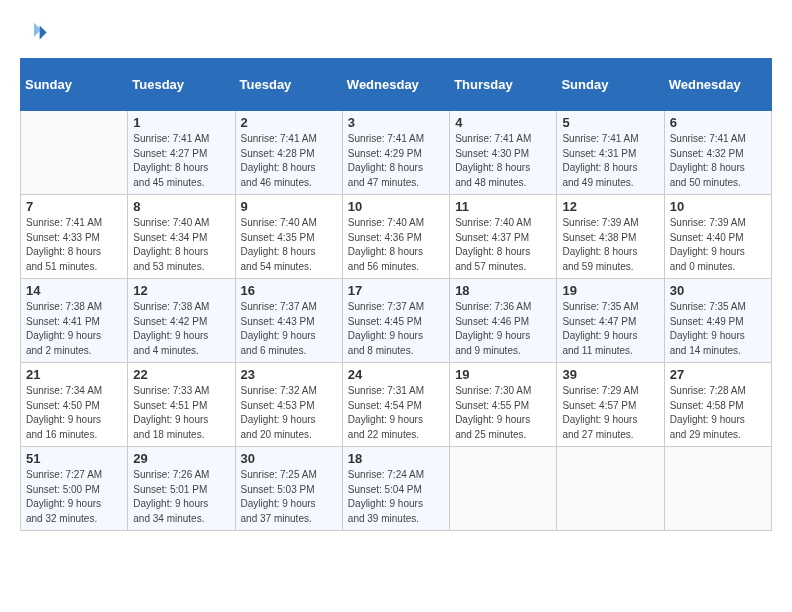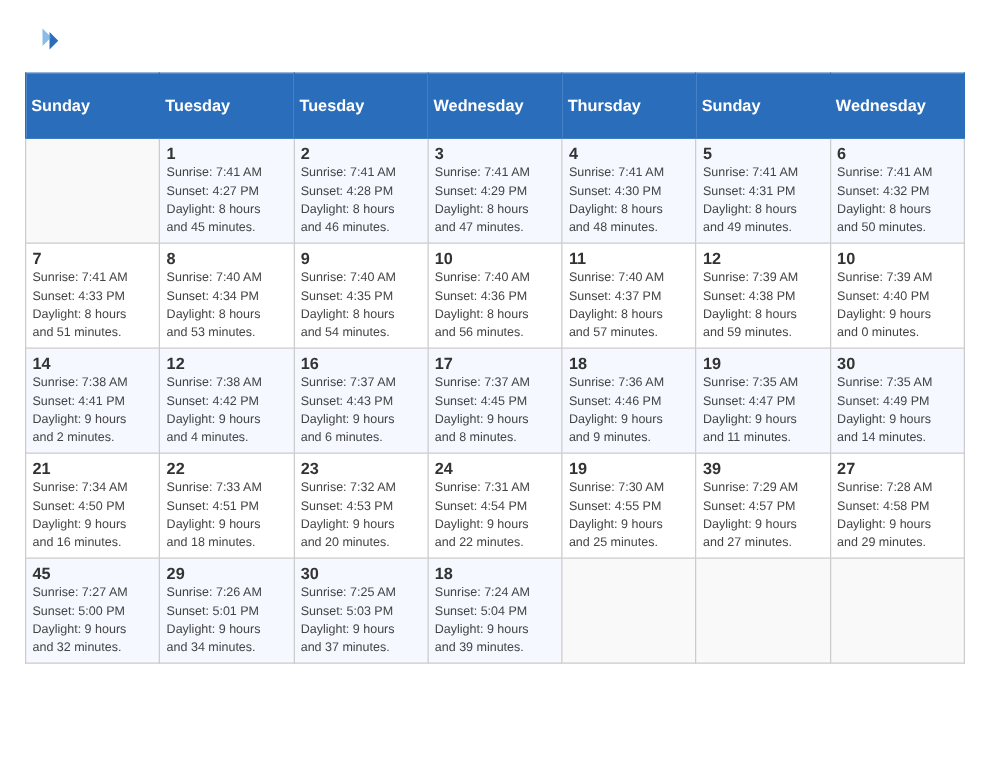--- a/index.html
+++ b/index.html
@@ -231,21 +231,21 @@
           <span class="day-number">39</span>
           <div class="day-info">Sunrise: 7:29 AM<br>Sunset: 4:57 PM<br>Daylight: 9 hours<br>and 27 minutes.</div>
         </td>
         <td>
           <span class="day-number">27</span>
           <div class="day-info">Sunrise: 7:28 AM<br>Sunset: 4:58 PM<br>Daylight: 9 hours<br>and 29 minutes.</div>
         </td>
       </tr>
       <tr>
         <td>
-          <span class="day-number">45</span>
+          <span class="day-number">51</span>
           <div class="day-info">Sunrise: 7:27 AM<br>Sunset: 5:00 PM<br>Daylight: 9 hours<br>and 32 minutes.</div>
         </td>
         <td>
           <span class="day-number">29</span>
           <div class="day-info">Sunrise: 7:26 AM<br>Sunset: 5:01 PM<br>Daylight: 9 hours<br>and 34 minutes.</div>
         </td>
         <td>
           <span class="day-number">30</span>
           <div class="day-info">Sunrise: 7:25 AM<br>Sunset: 5:03 PM<br>Daylight: 9 hours<br>and 37 minutes.</div>
         </td>

